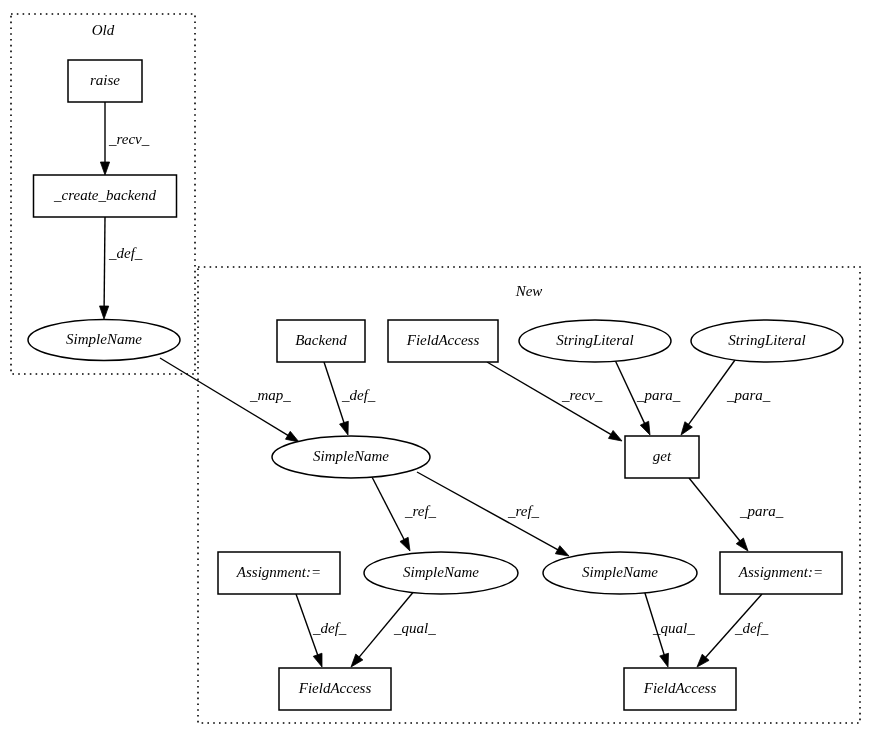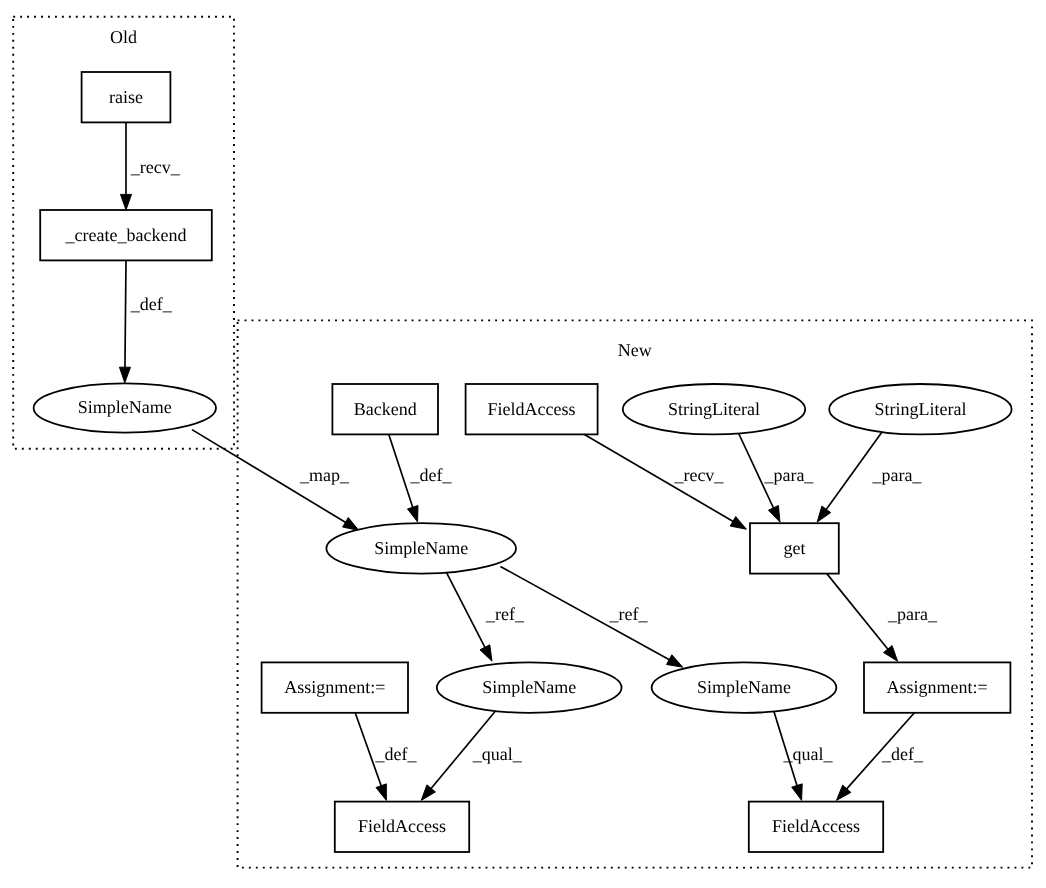--- a/index.html
+++ b/index.html
@@ -10,20 +10,21 @@
   body {
     width: 872px;
     height: 740px;
     font-family: "Liberation Serif", "DejaVu Serif", serif;
     overflow: hidden;
   }
   #graph-root {
     position: relative;
     width: 740px;
     height: 740px;
+    font-style: italic;
   }
   svg#graph-canvas {
     display: block;
     width: 872px;
     height: 740px;
   }
   .cluster-border {
     fill: none;
     stroke: #000000;
     stroke-width: 1.6;

